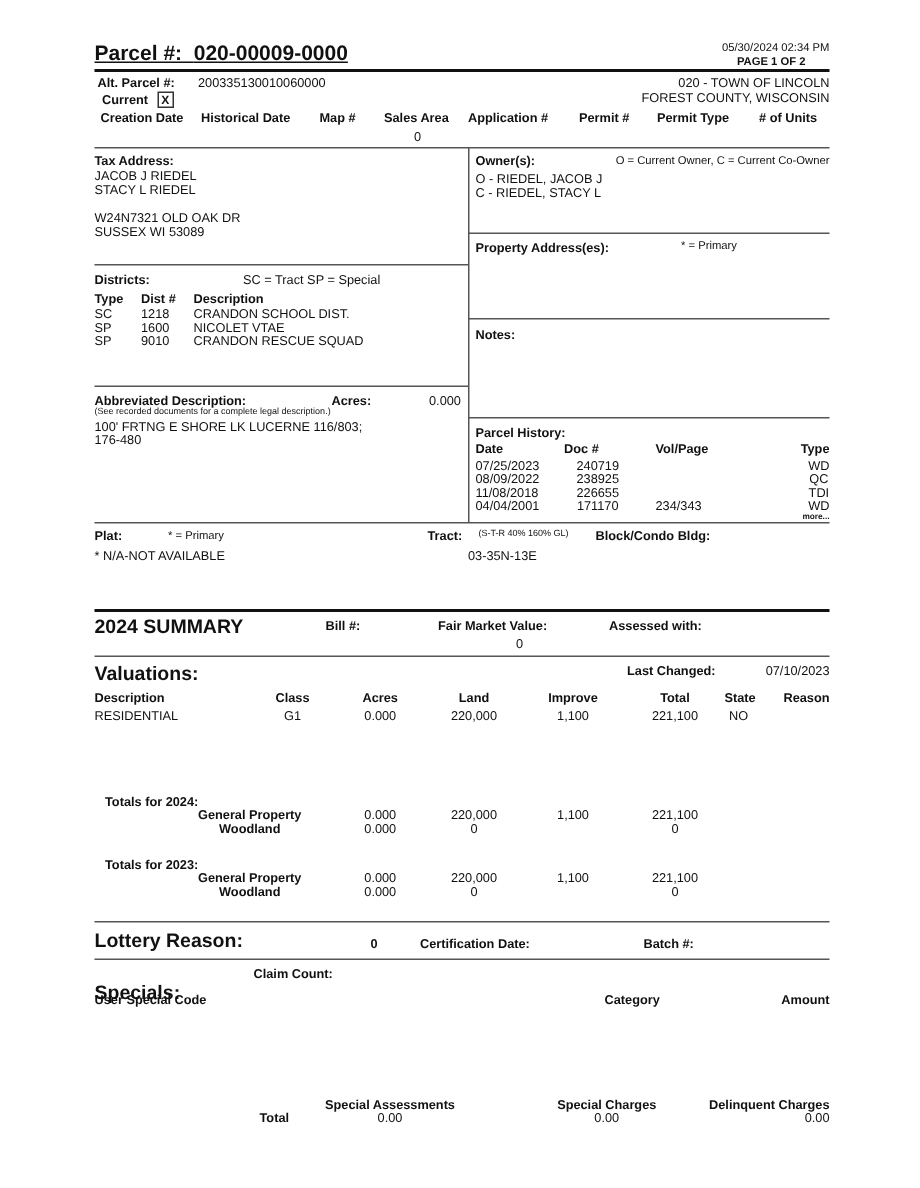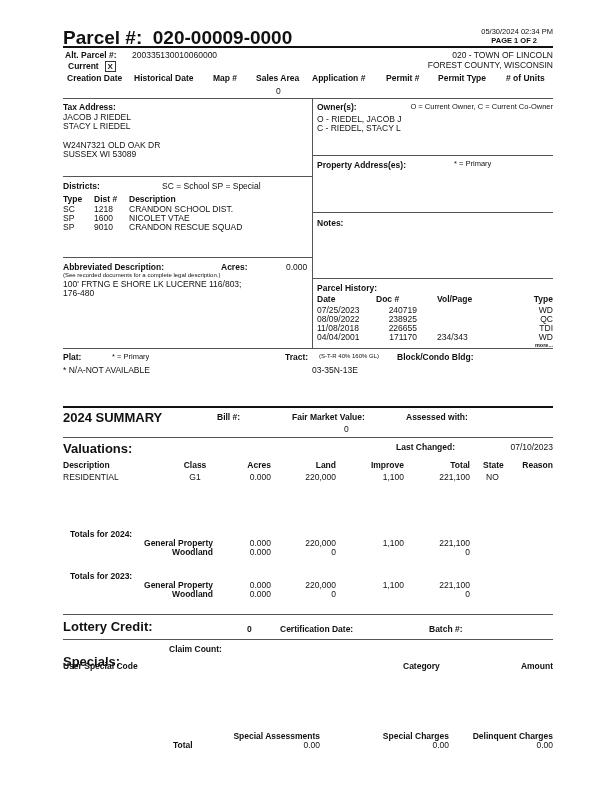--- a/index.html
+++ b/index.html
@@ -1,37 +1,37 @@
 <!DOCTYPE html>
 <html><head>
 <meta charset="utf-8">
 <style>
   * { box-sizing: border-box; margin: 0; padding: 0; }
   html, body { width: 613px; height: 792px; background: #fff; }
   body { position: relative; font-family: "Liberation Sans", sans-serif; color: #111; font-size: 8px; overflow: hidden; }
   .abs { position: absolute; white-space: nowrap; }
   .b { font-weight: bold; }
-  .r { text-align: right; }
+  .r { text-align: center; }
   .c { text-align: center; }
   .hline { position: absolute; height: 0; border-top: 1px solid #555; }
   .hline.thick { border-top: 2px solid #111; }
   .vline { position: absolute; width: 0; border-left: 1px solid #555; }
   .title { font-size: 13px; font-weight: bold; }
   .sec { font-size: 13px; font-weight: bold; }
   .lbl { font-size: 8.5px; font-weight: bold; }
   .val { font-size: 8.5px; }
   .tiny { font-size: 6px; }
   .small { font-size: 7.5px; }
   .chk { display: inline-block; border: 1px solid #333; width: 11px; height: 11px; line-height: 10px; text-align: center; font-size: 8px; font-weight: bold; margin-left: 6px; vertical-align: middle; }
   .lines > div { line-height: 9px; }
 </style>
 </head>
 <body>
 
-<div class="abs title" style="left:63px;top:27px;font-size:19px;">
+<div class="abs title" style="left:63px;top:27px;font-size:14px;text-decoration:underline;">
   <span>Parcel #:</span>&nbsp;
   <span>020-00009-0000</span>
 </div>
 <div class="abs r small" style="right:60px;top:27px;">05/30/2024   02:34 PM</div>
 <div class="abs r b small" style="right:76px;top:36px;">PAGE 1 OF 2</div>
 <div class="hline thick" style="left:63px;width:490px;top:46px;"></div>
 
 <div class="abs lbl" style="left:65px;top:50px;">Alt. Parcel #:</div>
 <div class="abs val" style="left:132px;top:50px;">200335130010060000</div>
 <div class="abs r val" style="right:60px;top:50px;">020 - TOWN OF LINCOLN</div>
@@ -69,21 +69,21 @@
   <div>O - RIEDEL, JACOB J</div>
   <div>C - RIEDEL, STACY L</div>
 </div>
 
 <div class="hline" style="left:312px;width:241px;top:155px;"></div>
 <div class="abs lbl" style="left:317px;top:160px;">Property Address(es):</div>
 <div class="abs small" style="left:454px;top:159px;">* = Primary</div>
 
 <div class="hline" style="left:63px;width:249px;top:176px;"></div>
 <div class="abs lbl" style="left:63px;top:181px;">Districts:</div>
-<div class="abs val" style="left:162px;top:181px;">SC = School  SP = Special</div>
+<div class="abs val" style="left:162px;top:181px;">SC = Tract  SP = Special</div>
 <div class="abs lbl" style="left:63px;top:194px;">Type</div>
 <div class="abs lbl" style="left:94px;top:194px;">Dist #</div>
 <div class="abs lbl" style="left:129px;top:194px;">Description</div>
 <div class="abs val lines" style="left:63px;top:205px;">
   <div>SC</div>
   <div>SP</div>
   <div>SP</div>
 </div>
 <div class="abs val lines" style="left:94px;top:205px;">
   <div>1218</div>
@@ -153,21 +153,21 @@
 
 <div class="hline thick" style="left:63px;width:490px;top:406px;"></div>
 <div class="abs sec" style="left:63px;top:410px;">2024 SUMMARY</div>
 <div class="abs lbl" style="left:217px;top:412px;">Bill #:</div>
 <div class="abs lbl" style="left:292px;top:412px;">Fair Market Value:</div>
 <div class="abs val" style="left:344px;top:424px;">0</div>
 <div class="abs lbl" style="left:406px;top:412px;">Assessed with:</div>
 
 <div class="hline" style="left:63px;width:490px;top:437px;"></div>
 <div class="abs sec" style="left:63px;top:441px;">Valuations:</div>
-<div class="abs lbl" style="left:396px;top:442px;">Last Changed:</div>
+<div class="abs lbl" style="left:418px;top:442px;">Last Changed:</div>
 <div class="abs val r" style="right:60px;top:442px;">07/10/2023</div>
 
 <div class="abs lbl" style="left:63px;top:460px;">Description</div>
 <div class="abs lbl c" style="left:180px;width:30px;top:460px;">Class</div>
 <div class="abs lbl r" style="left:236px;width:35px;top:460px;">Acres</div>
 <div class="abs lbl r" style="left:296px;width:40px;top:460px;">Land</div>
 <div class="abs lbl r" style="left:360px;width:44px;top:460px;">Improve</div>
 <div class="abs lbl r" style="left:430px;width:40px;top:460px;">Total</div>
 <div class="abs lbl" style="left:483px;top:460px;">State</div>
 <div class="abs lbl r" style="right:60px;top:460px;">Reason</div>
@@ -206,21 +206,21 @@
   <div class="abs val r" style="left:430px;width:40px;top:580px;">221,100</div>
 </div>
 <div>
   <div class="abs lbl r" style="left:120px;width:93px;top:589px;">Woodland</div>
   <div class="abs val r" style="left:236px;width:35px;top:589px;">0.000</div>
   <div class="abs val r" style="left:296px;width:40px;top:589px;">0</div>
   <div class="abs val r" style="left:430px;width:40px;top:589px;">0</div>
 </div>
 
 <div class="hline" style="left:63px;width:490px;top:614px;"></div>
-<div class="abs sec" style="left:63px;top:619px;">Lottery Credit:</div>
+<div class="abs sec" style="left:63px;top:619px;">Lottery Reason:</div>
 <div class="abs lbl" style="left:169px;top:624px;margin-top:20px;">Claim Count:</div>
 <div class="abs lbl" style="left:247px;top:624px;">0</div>
 <div class="abs lbl" style="left:280px;top:624px;">Certification Date:</div>
 <div class="abs lbl" style="left:429px;top:624px;">Batch #:</div>
 
 <div class="hline" style="left:63px;width:490px;top:639px;"></div>
 <div class="abs sec" style="left:63px;top:642px;margin-top:12px;">Specials:</div>
 <div class="abs lbl" style="left:63px;top:661px;">User Special Code</div>
 <div class="abs lbl" style="left:371px;top:661px;margin-left:32px;">Category</div>
 <div class="abs lbl r" style="right:60px;top:661px;">Amount</div>

